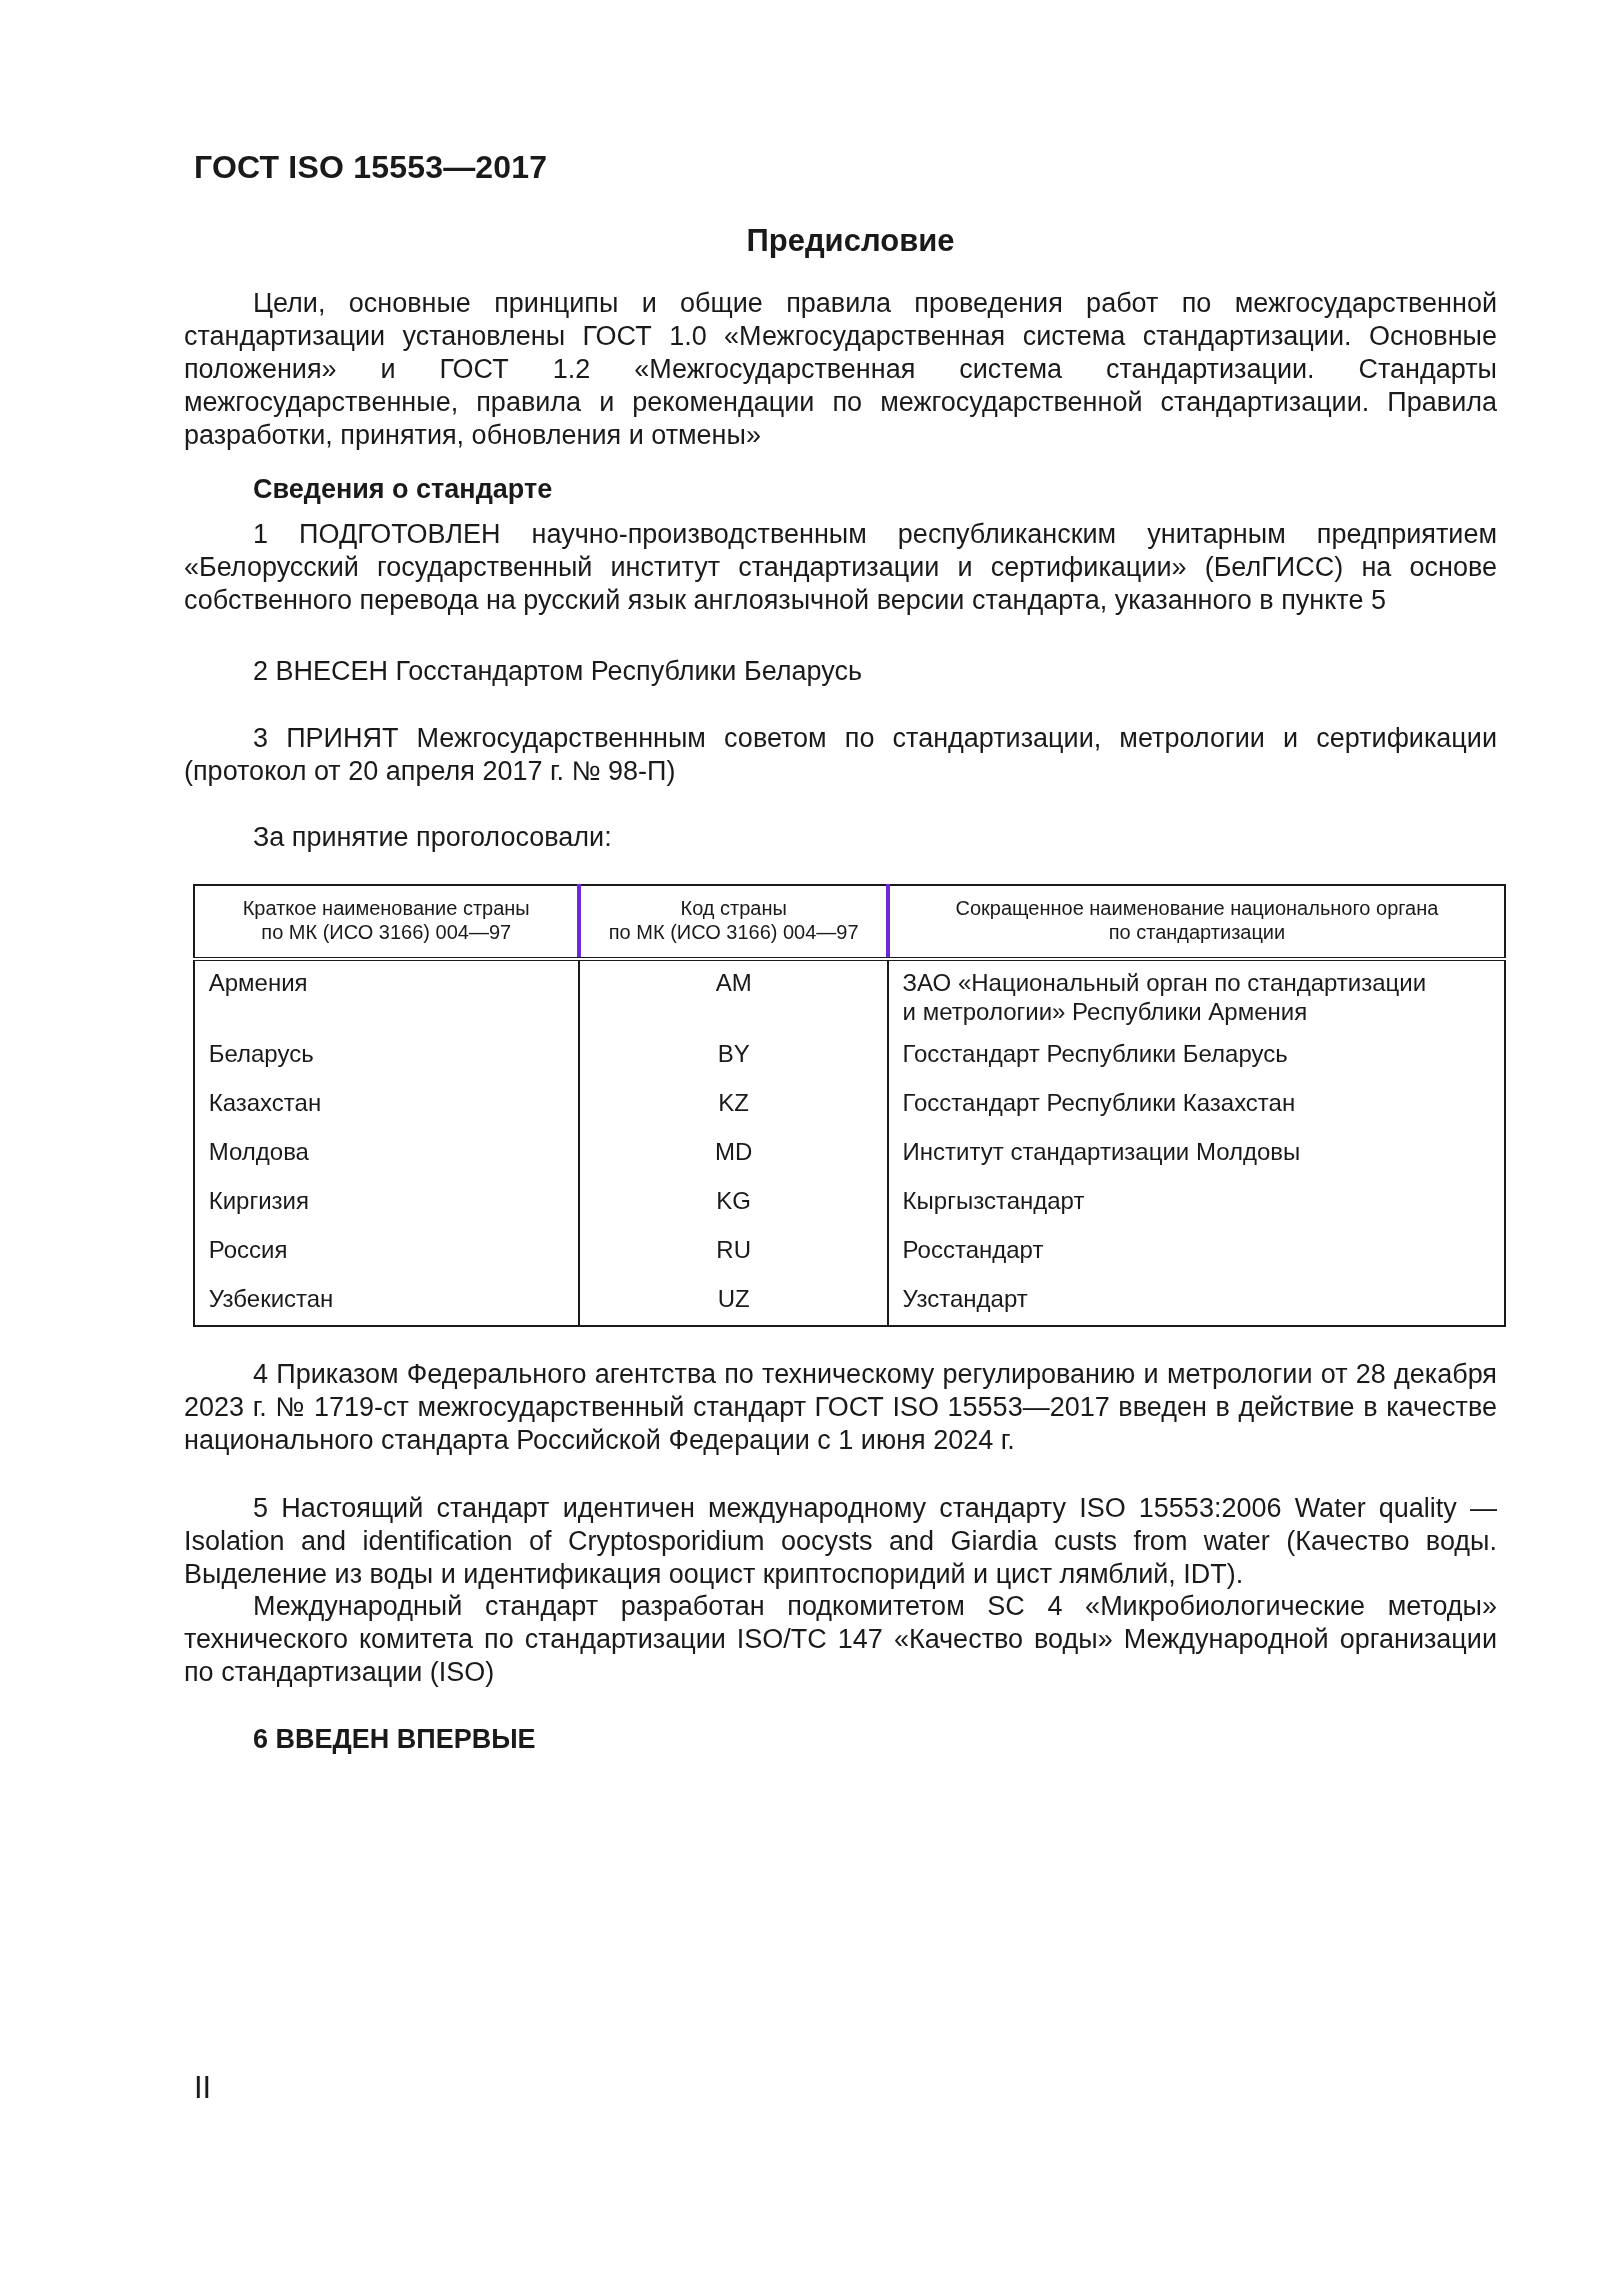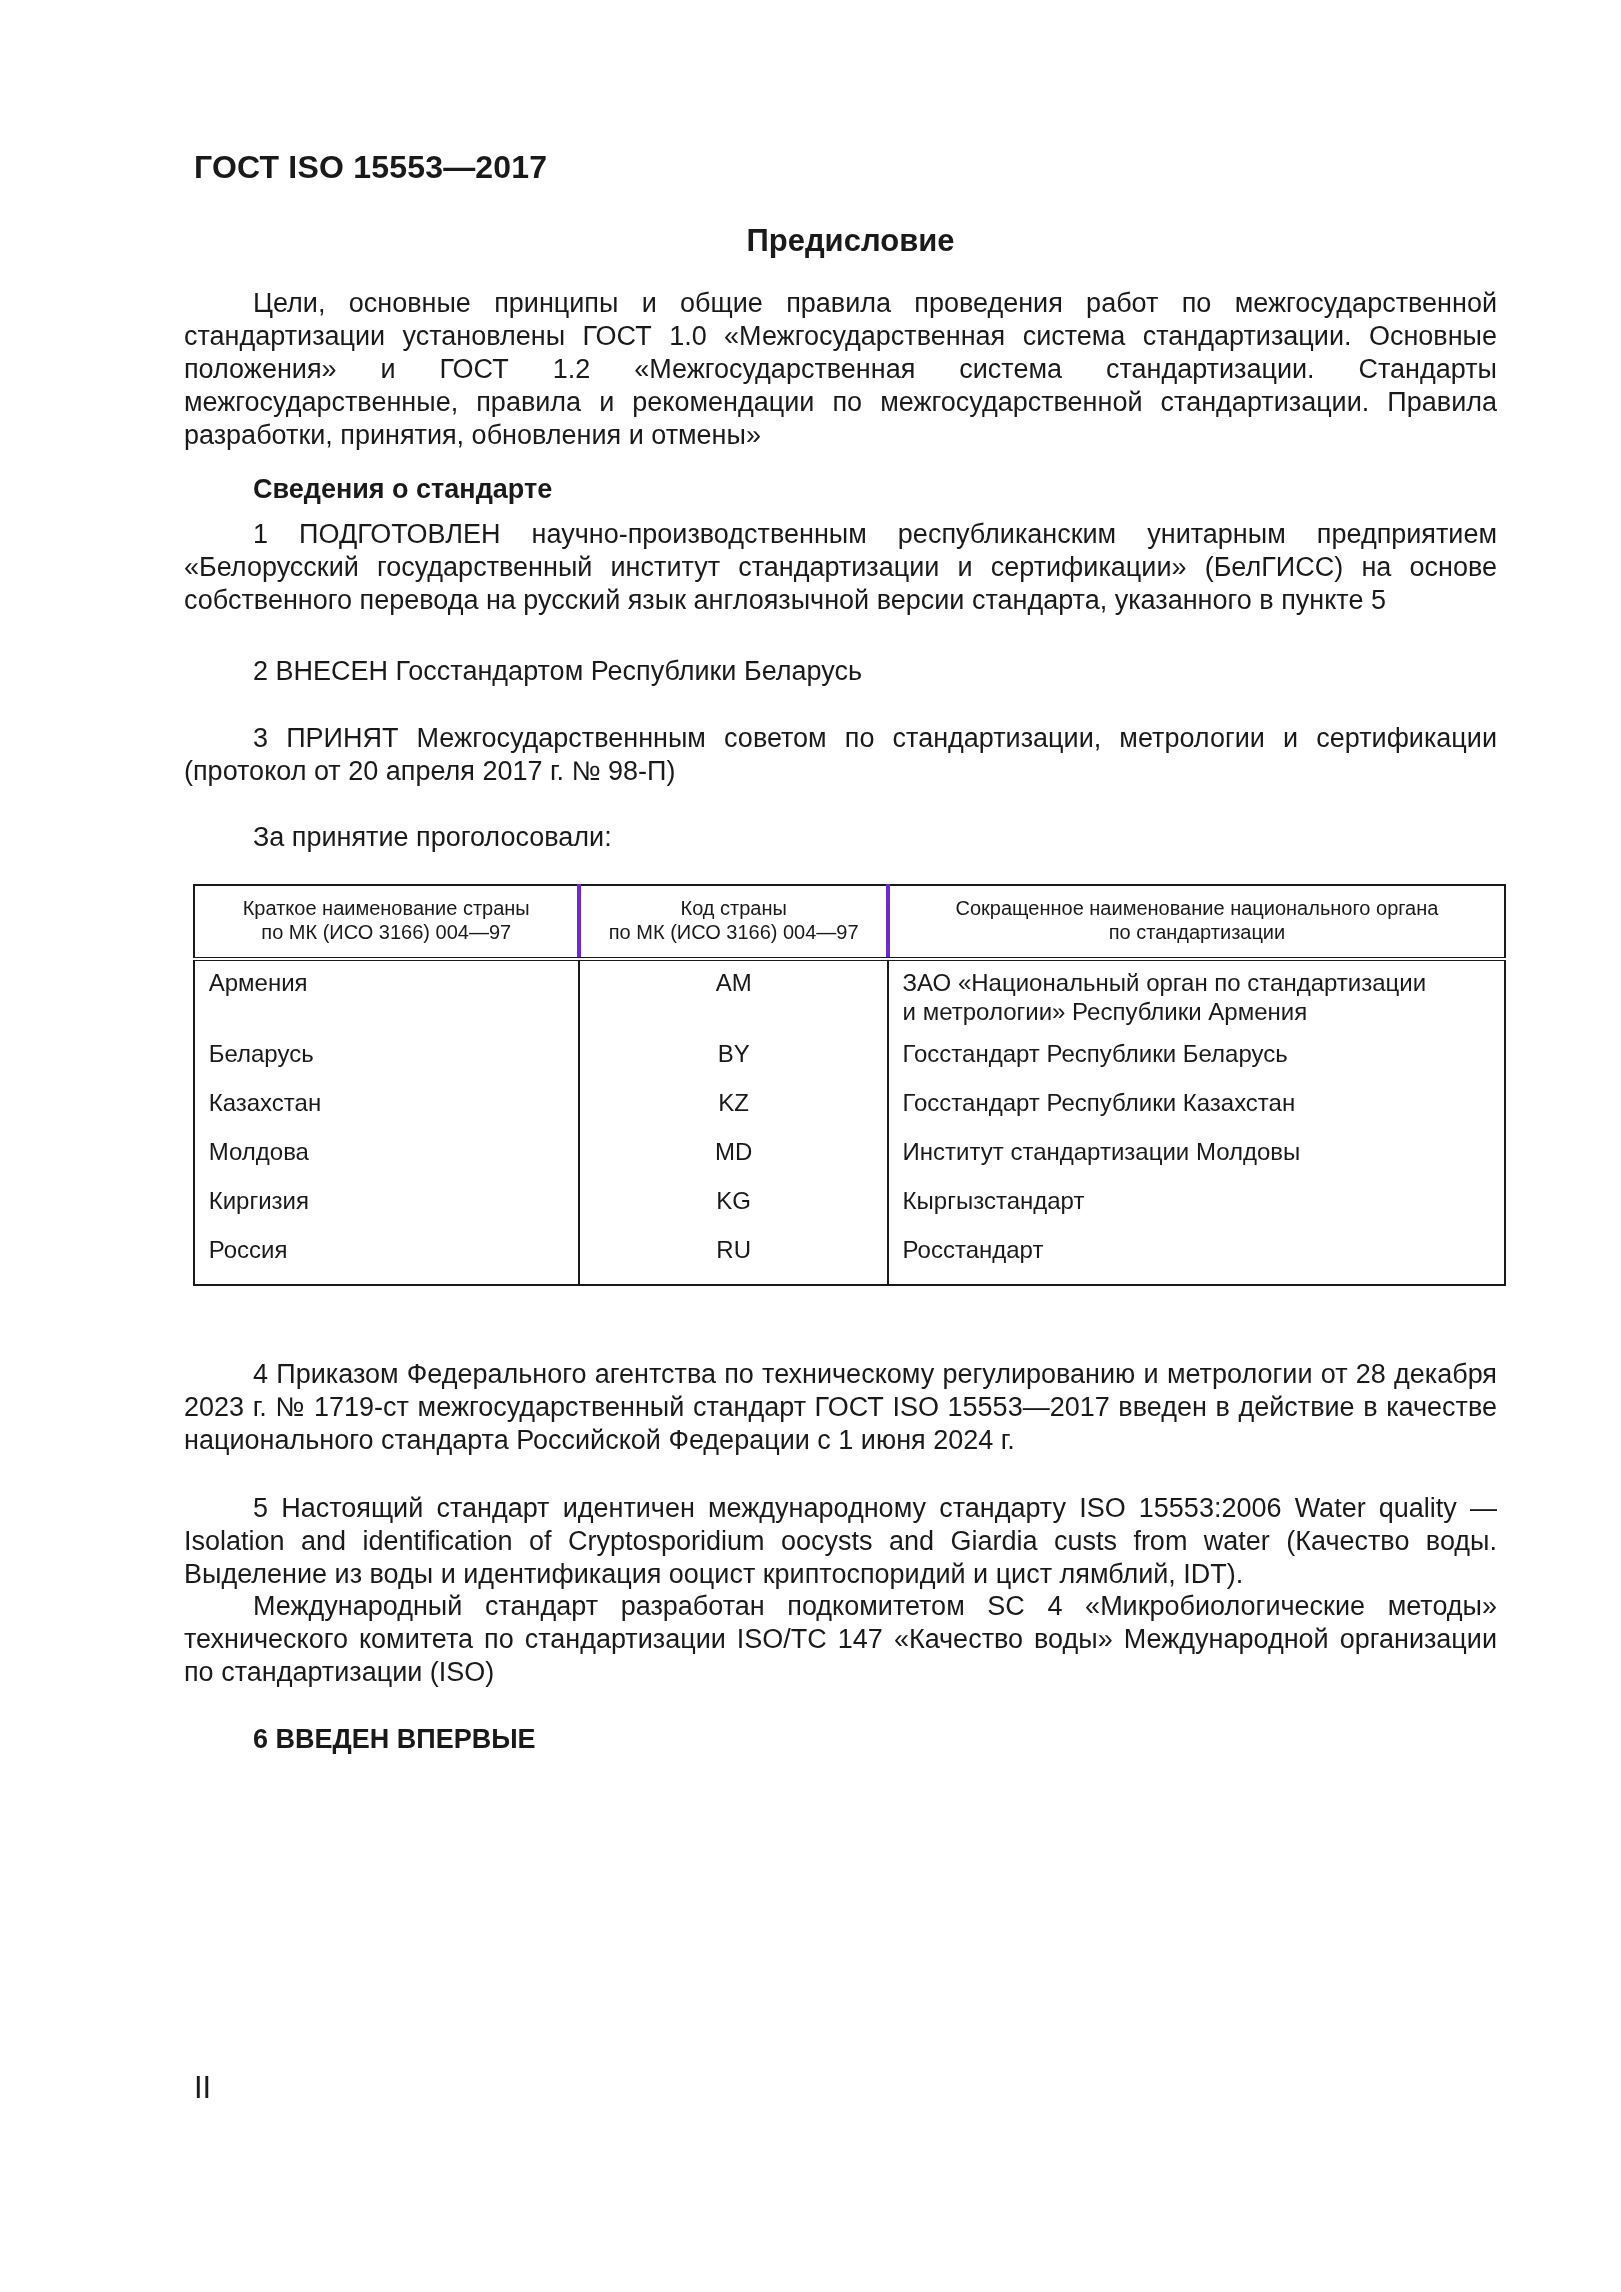--- a/index.html
+++ b/index.html
@@ -158,20 +158,25 @@
       <tr>
         <td>Киргизия</td>
         <td class="code">KG</td>
         <td>Кыргызстандарт</td>
       </tr>
       <tr>
         <td>Россия</td>
         <td class="code">RU</td>
         <td>Росстандарт</td>
       </tr>
+      <tr class="last">
+        <td>Узбекистан</td>
+        <td class="code">UZ</td>
+        <td>Узстандарт</td>
+      </tr>
     </tbody>
   </table>
 
   <p class="para" style="top:1358px;">4  Приказом Федерального агентства по техническому регулированию и метрологии от 28 декабря 2023 г. № 1719-ст межгосударственный стандарт ГОСТ ISO 15553—2017 введен в действие в качестве национального стандарта Российской Федерации с 1 июня 2024 г.</p>
 
   <p class="para" style="top:1492px;">5  Настоящий стандарт идентичен международному стандарту ISO 15553:2006 Water quality — Isolation and identification of Cryptosporidium oocysts and Giardia custs from water (Качество воды. Выделение из воды и идентификация ооцист криптоспоридий и цист лямблий, IDT).</p>
 
   <p class="para" style="top:1590px;">Международный стандарт разработан подкомитетом SC 4 «Микробиологические методы» технического комитета по стандартизации ISO/TC 147 «Качество воды» Международной организации по стандартизации (ISO)</p>
 
   <p class="para" style="top:1723px;font-weight:bold;">6  ВВЕДЕН ВПЕРВЫЕ</p>

